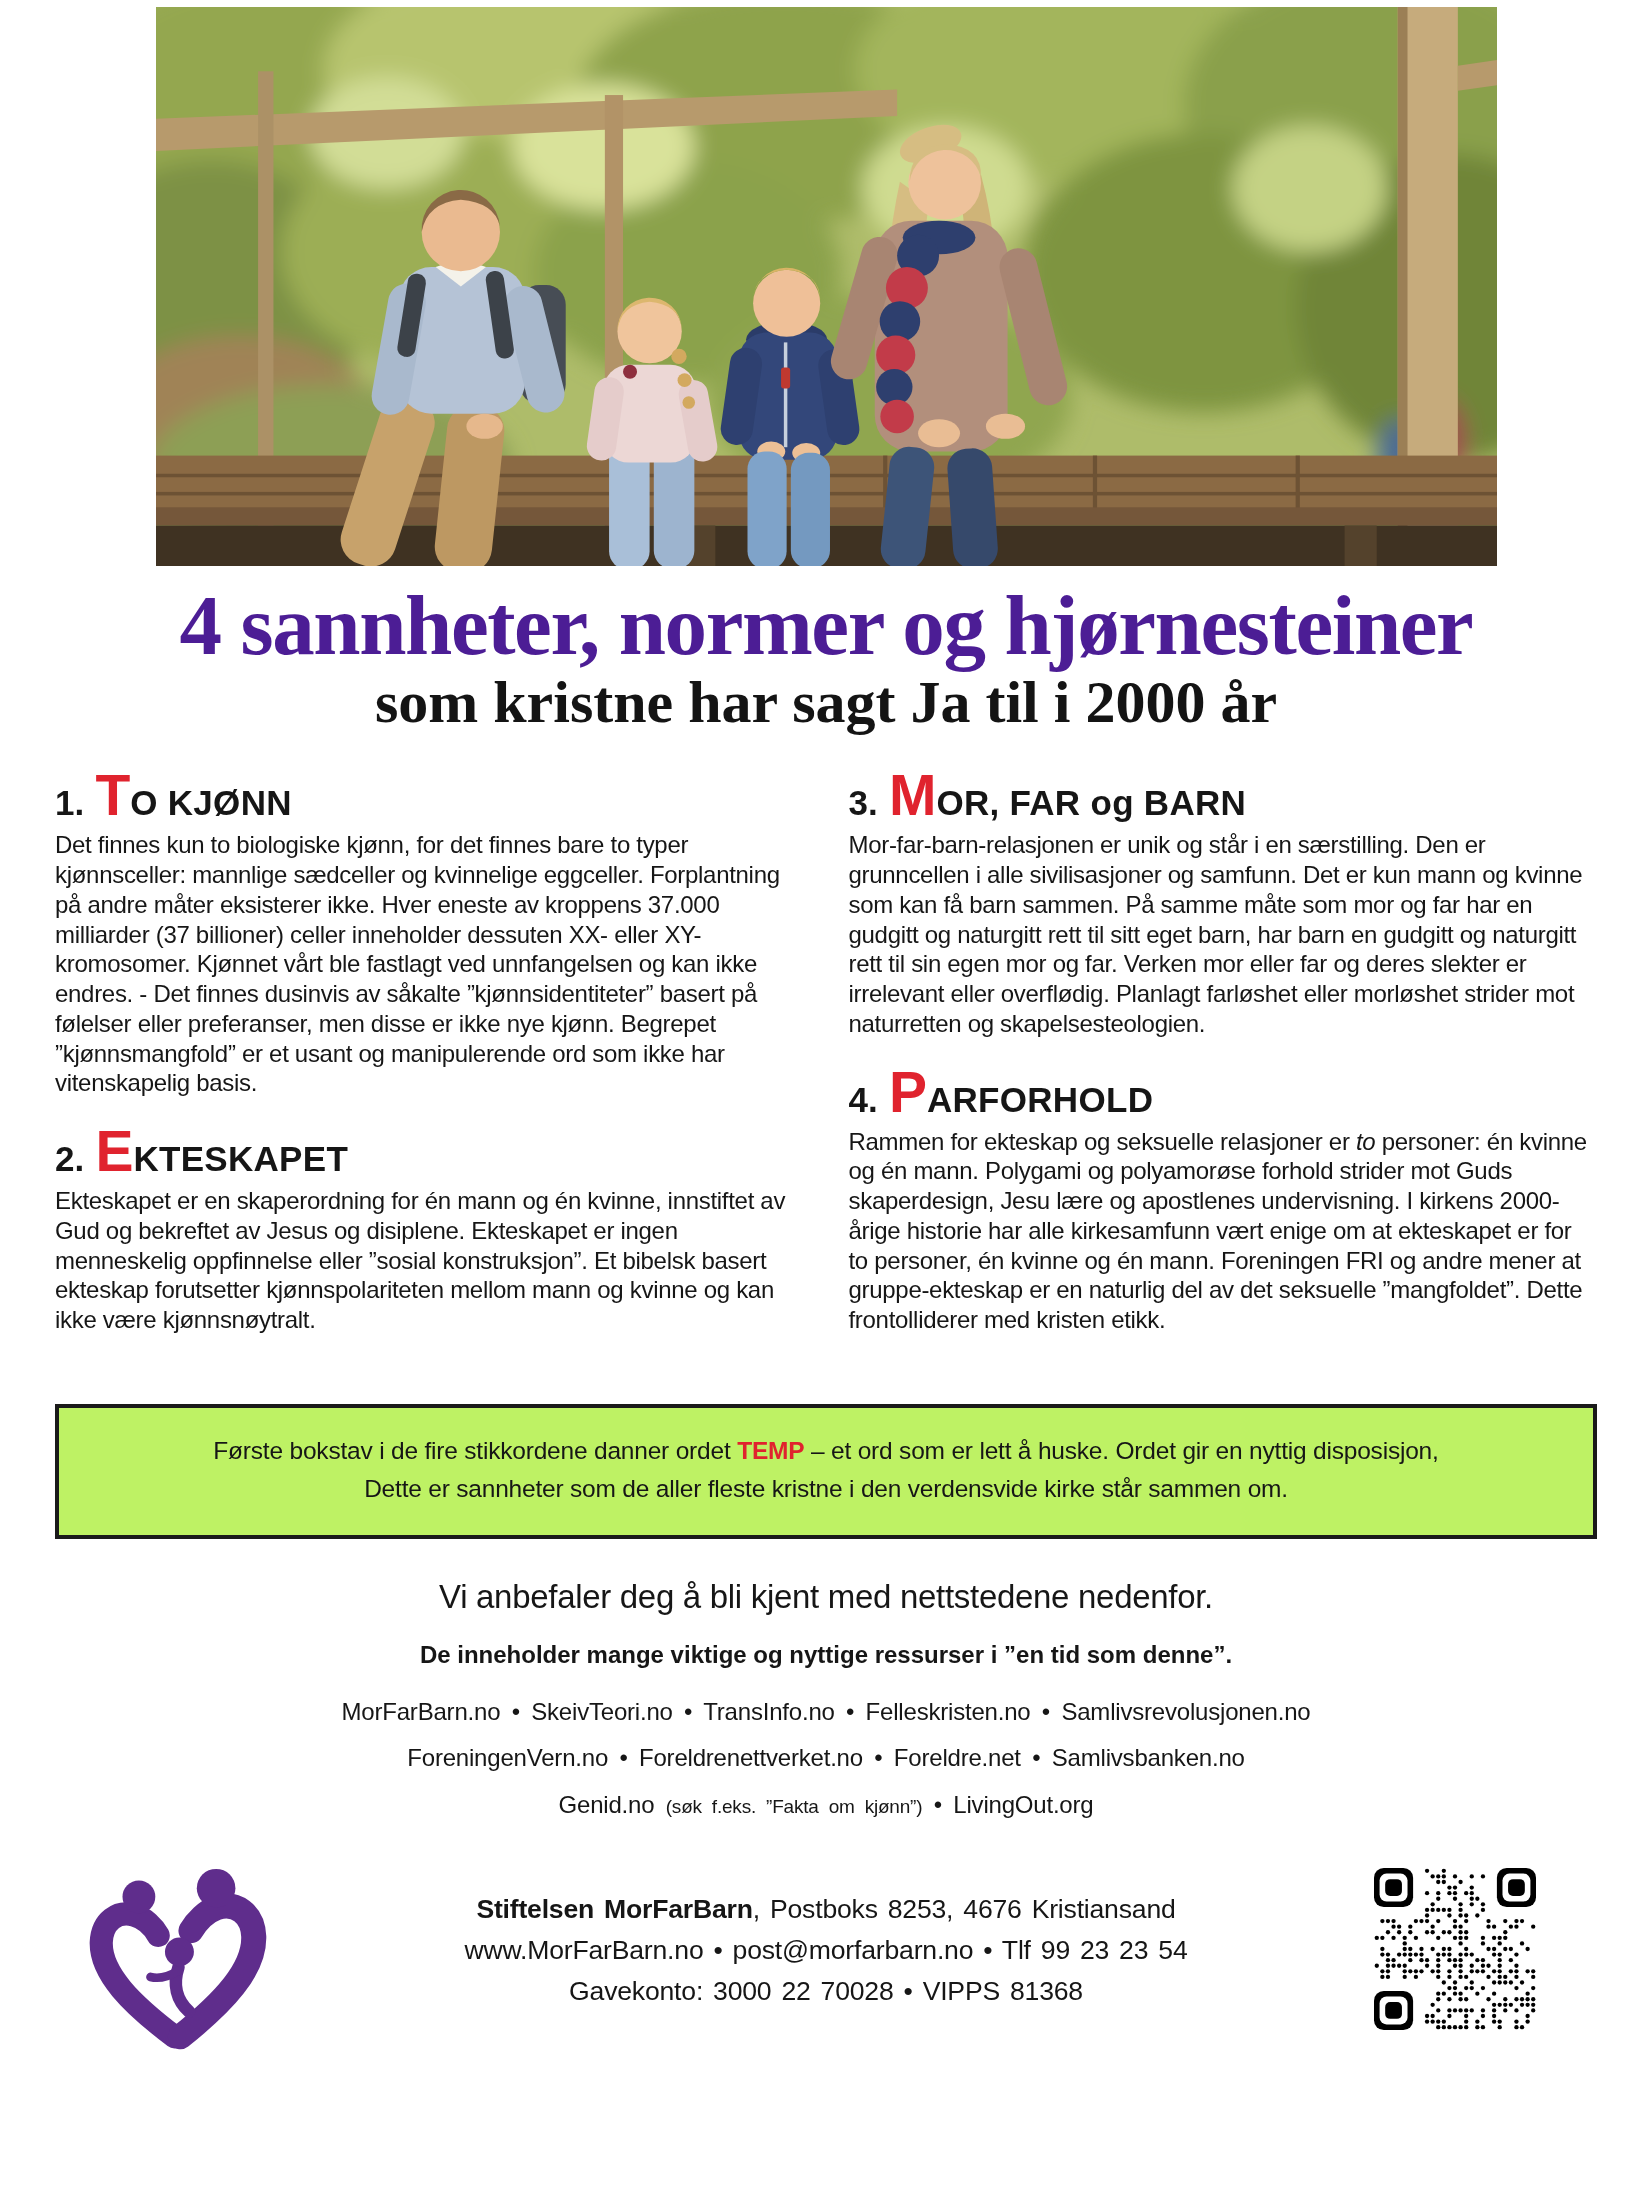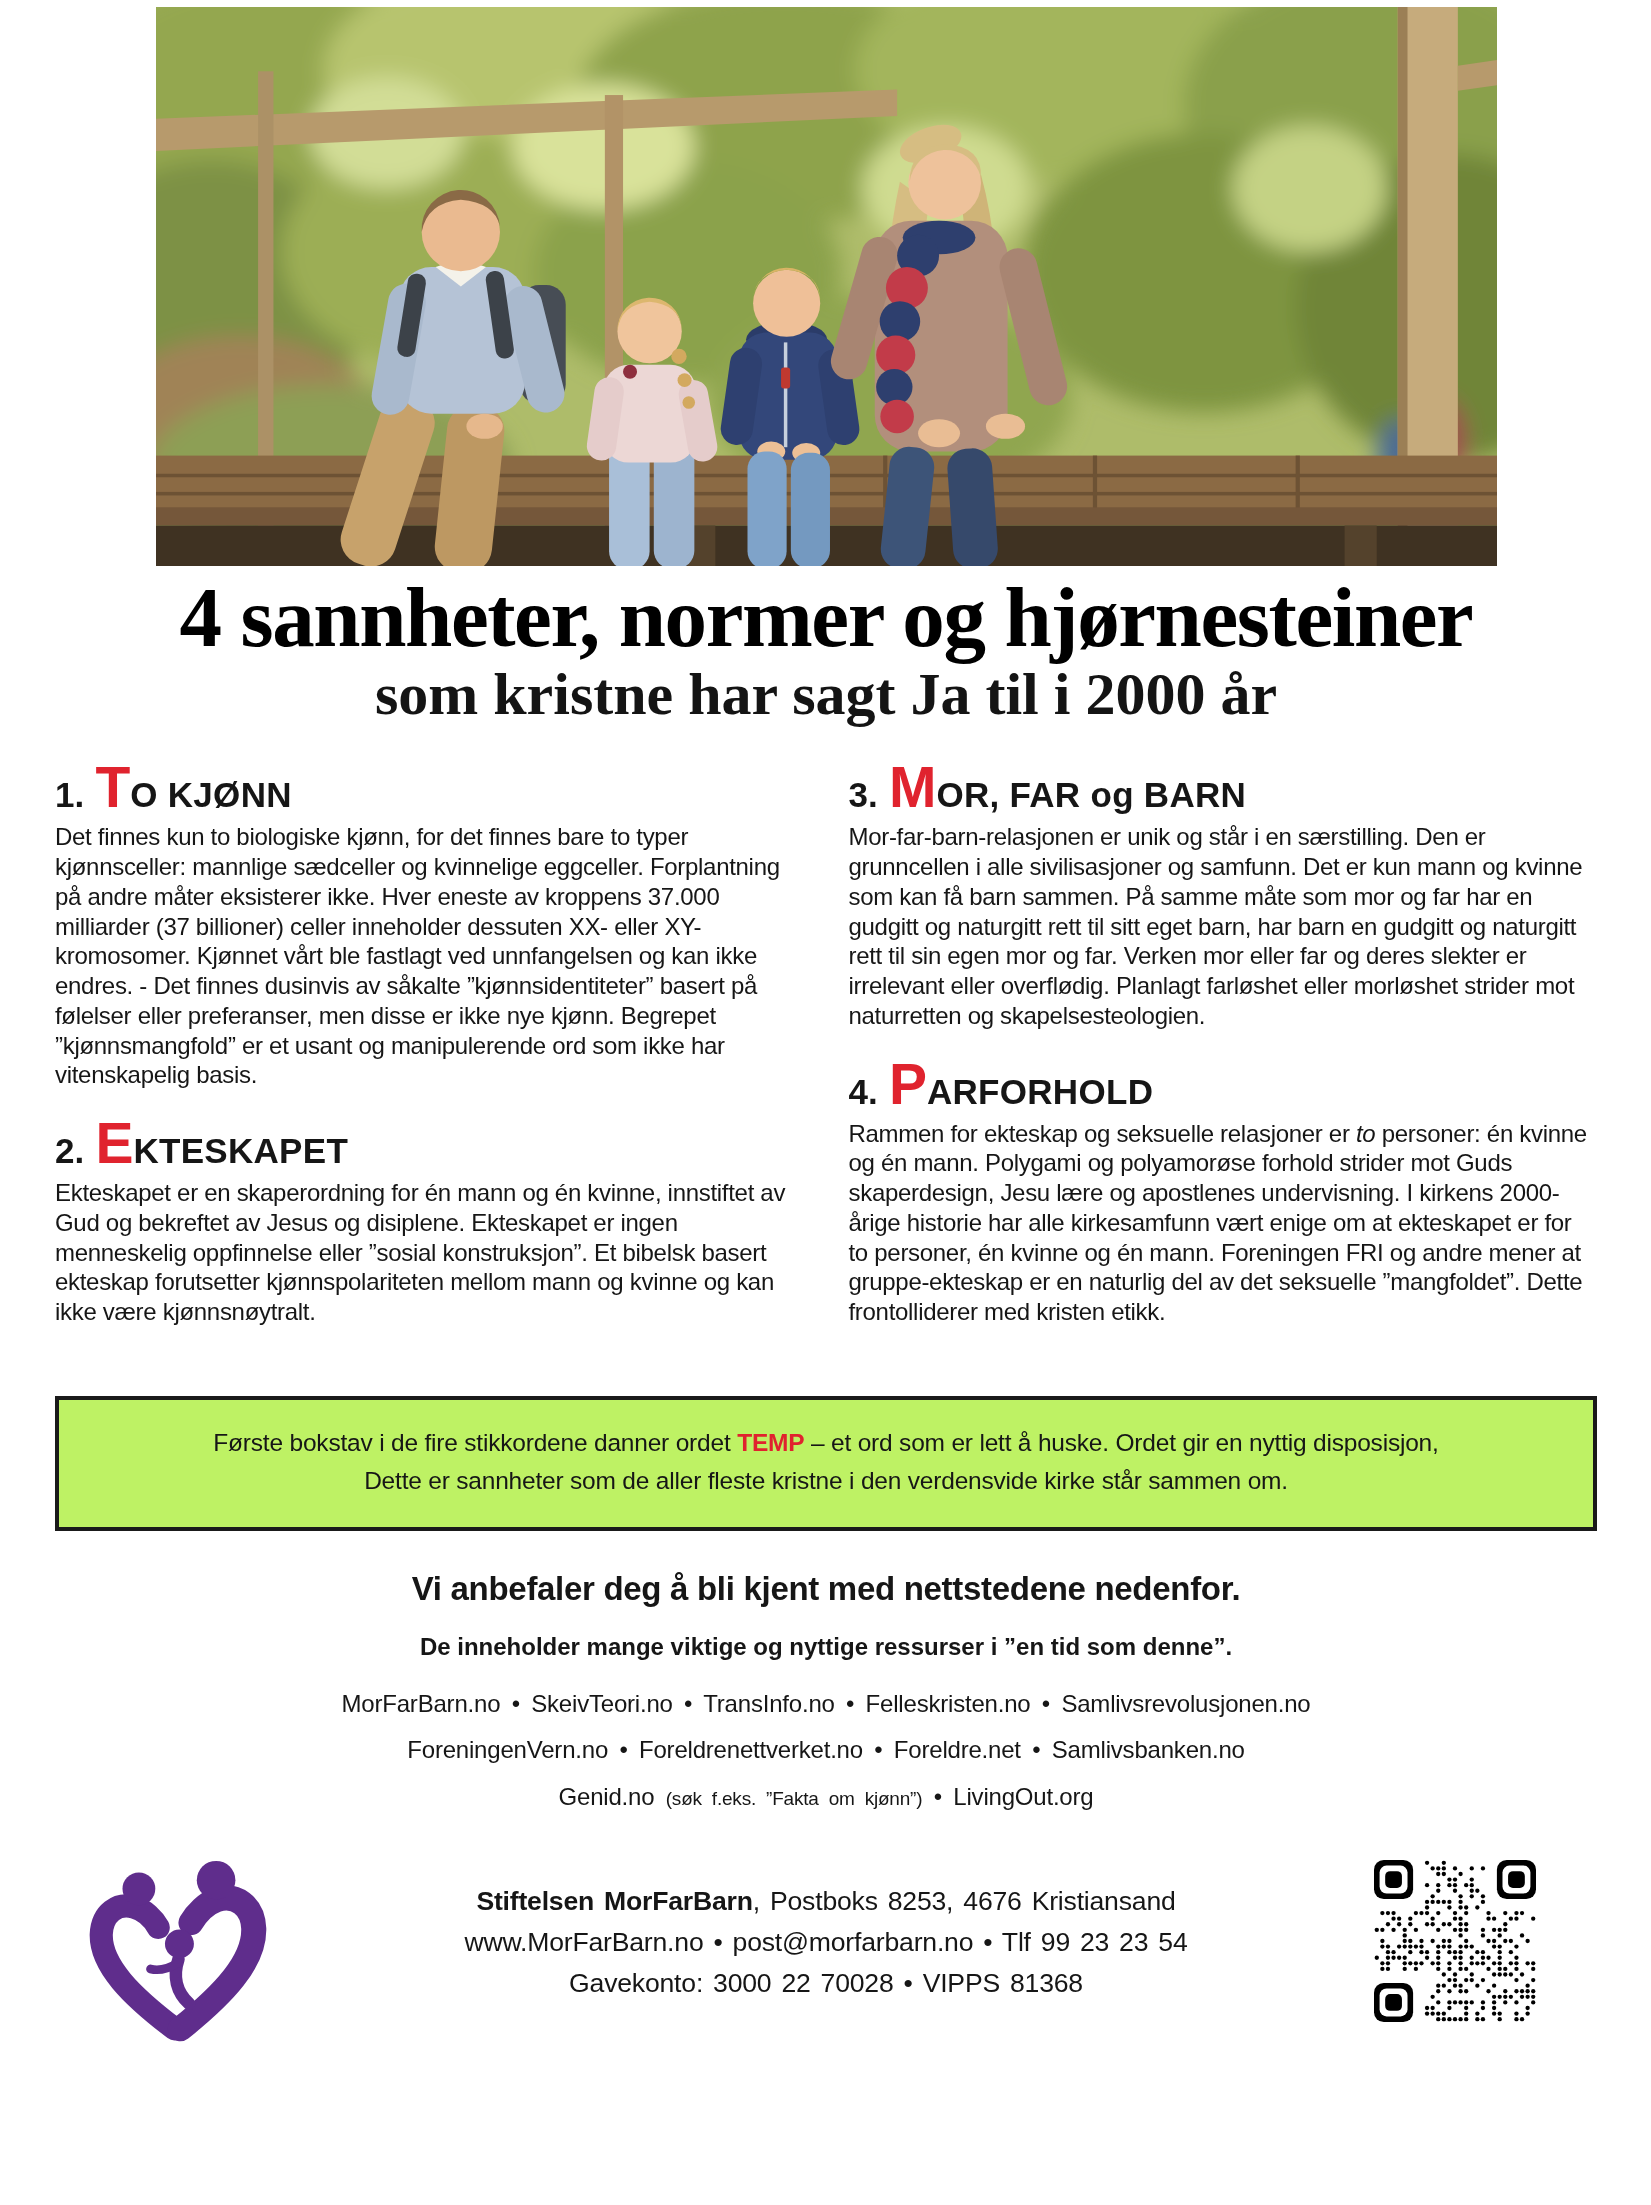--- a/index.html
+++ b/index.html
@@ -5,21 +5,21 @@
   html,body{margin:0;padding:0;background:#ffffff;}
   body{width:1652px;height:2205px;font-family:"Liberation Sans",sans-serif;color:#161616;}
   .page{position:relative;width:1652px;height:2205px;overflow:hidden;background:#fff;}
 
   
   .hero{width:1341px;height:559px;margin:7px auto 0;}
   .hero svg{display:block;width:100%;height:100%;}
 
   
   .title{font-family:"Liberation Serif",serif;font-weight:700;font-size:85px;line-height:1.02;
-         text-align:center;margin:8px 28px 0;letter-spacing:-1.4px;color:#000000;}
+         text-align:center;margin:16px 28px 0;letter-spacing:-1.4px;color:#4c1d95;}
   .subtitle{font-family:"Liberation Serif",serif;font-weight:700;font-size:60px;line-height:1.05;
          text-align:center;margin:2.8px 28px 0;color:#141414;}
 
   
   .columns{display:flex;gap:45px;margin:39px 55px 0;}
   .col{flex:1;min-width:0;}
   .section{margin-bottom:31px;}
   .sec-head{display:flex;align-items:baseline;margin:0 0 7px;white-space:nowrap;}
   .sec-num{font-size:35px;font-weight:700;letter-spacing:0;}
   .sec-initial{font-size:57px;font-weight:700;color:#E0232E;line-height:.8;margin-left:11.2px;}
@@ -27,21 +27,21 @@
   .sec-body{font-size:24px;line-height:1.24;letter-spacing:-0.3px;font-stretch:semi-condensed;}
 
   
   .temp-box{margin:38px 55px 0;background:#bef264;border:4.2px solid #1a1a1a;
             padding:24px 28px 26.6px;text-align:center;font-size:24.5px;line-height:1.56;
             letter-spacing:-0.2px;}
   .temp-word{color:#E0232E;font-weight:700;}
 
   
   .recommend{text-align:center;margin-top:39px;}
-  .rec-head{font-size:33px;font-weight:700;margin:0;letter-spacing:-0.3px;}
+  .rec-head{font-size:33px;font-weight:400;margin:0;letter-spacing:-0.3px;}
   .rec-sub{font-size:24px;font-weight:700;margin:25px 0 0;}
   .sites{margin-top:19.6px;font-size:24px;line-height:1.95;letter-spacing:-0.2px;word-spacing:4.9px;}
   .site-note{font-size:19px;}
 
   
   .footer{position:relative;margin-top:29px;height:210px;}
   .logo-wrap{position:absolute;left:81px;top:4.2px;width:193px;height:200px;}
   .logo-wrap svg{width:100%;height:100%;display:block;}
   .qr-wrap{position:absolute;right:116px;top:9.8px;width:162px;height:162px;}
   .qr-wrap svg{width:100%;height:100%;display:block;}

